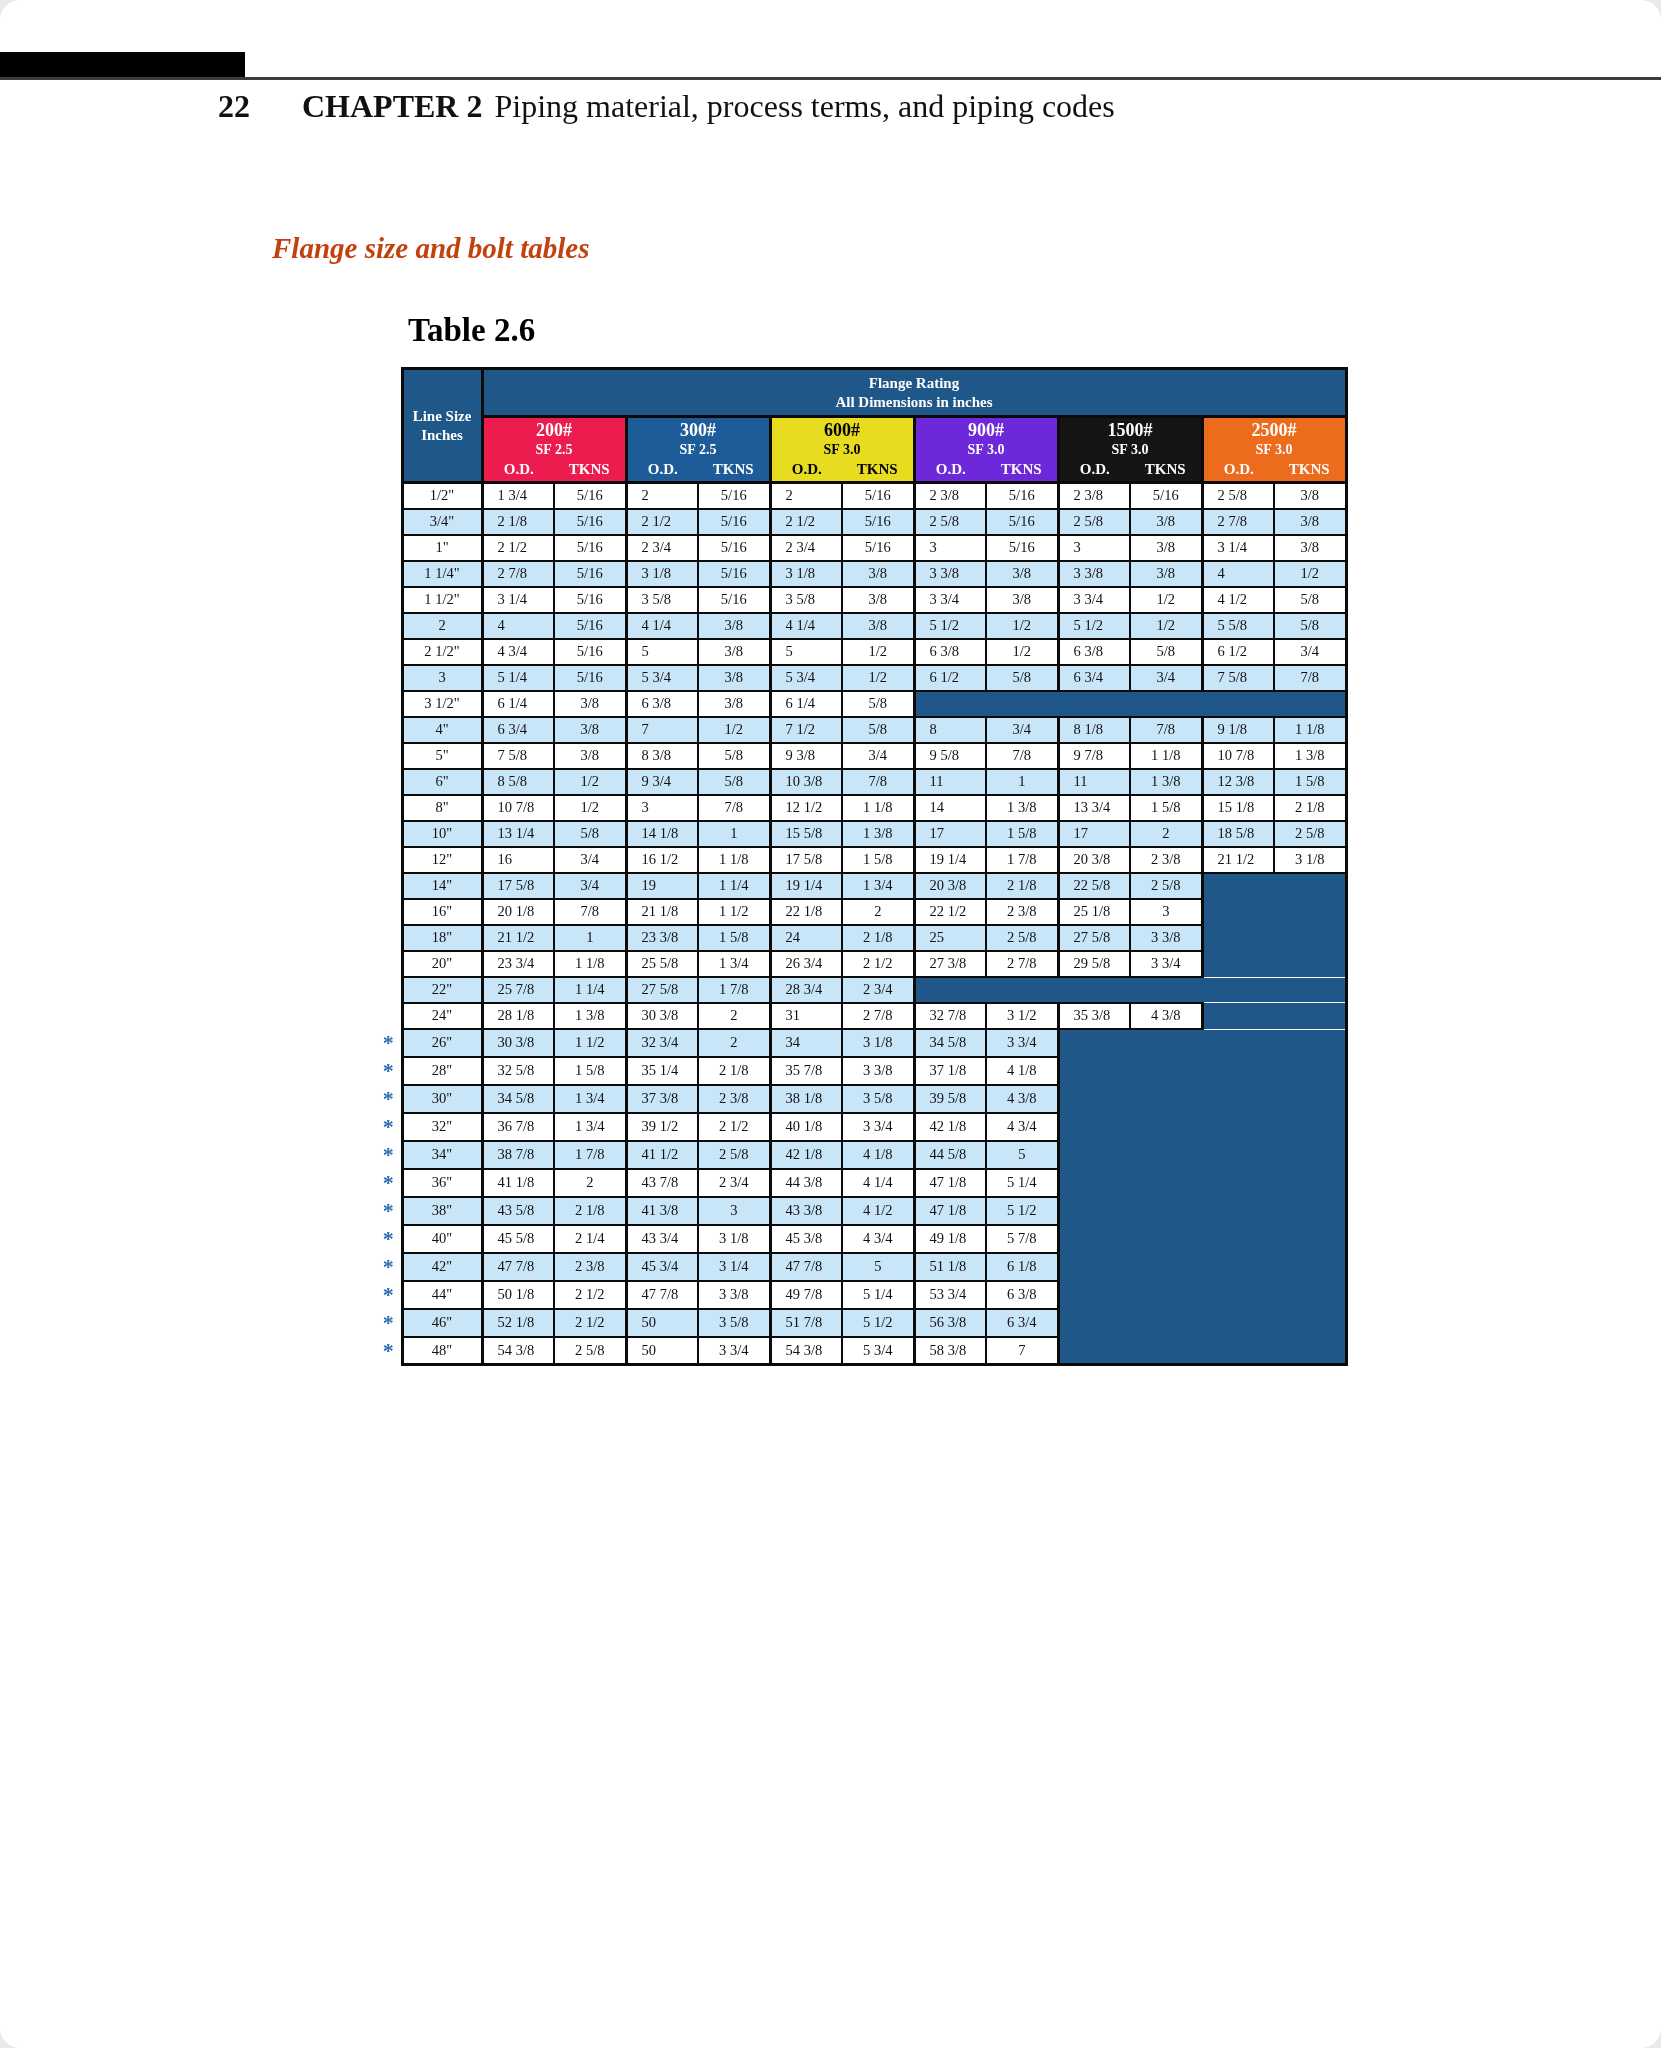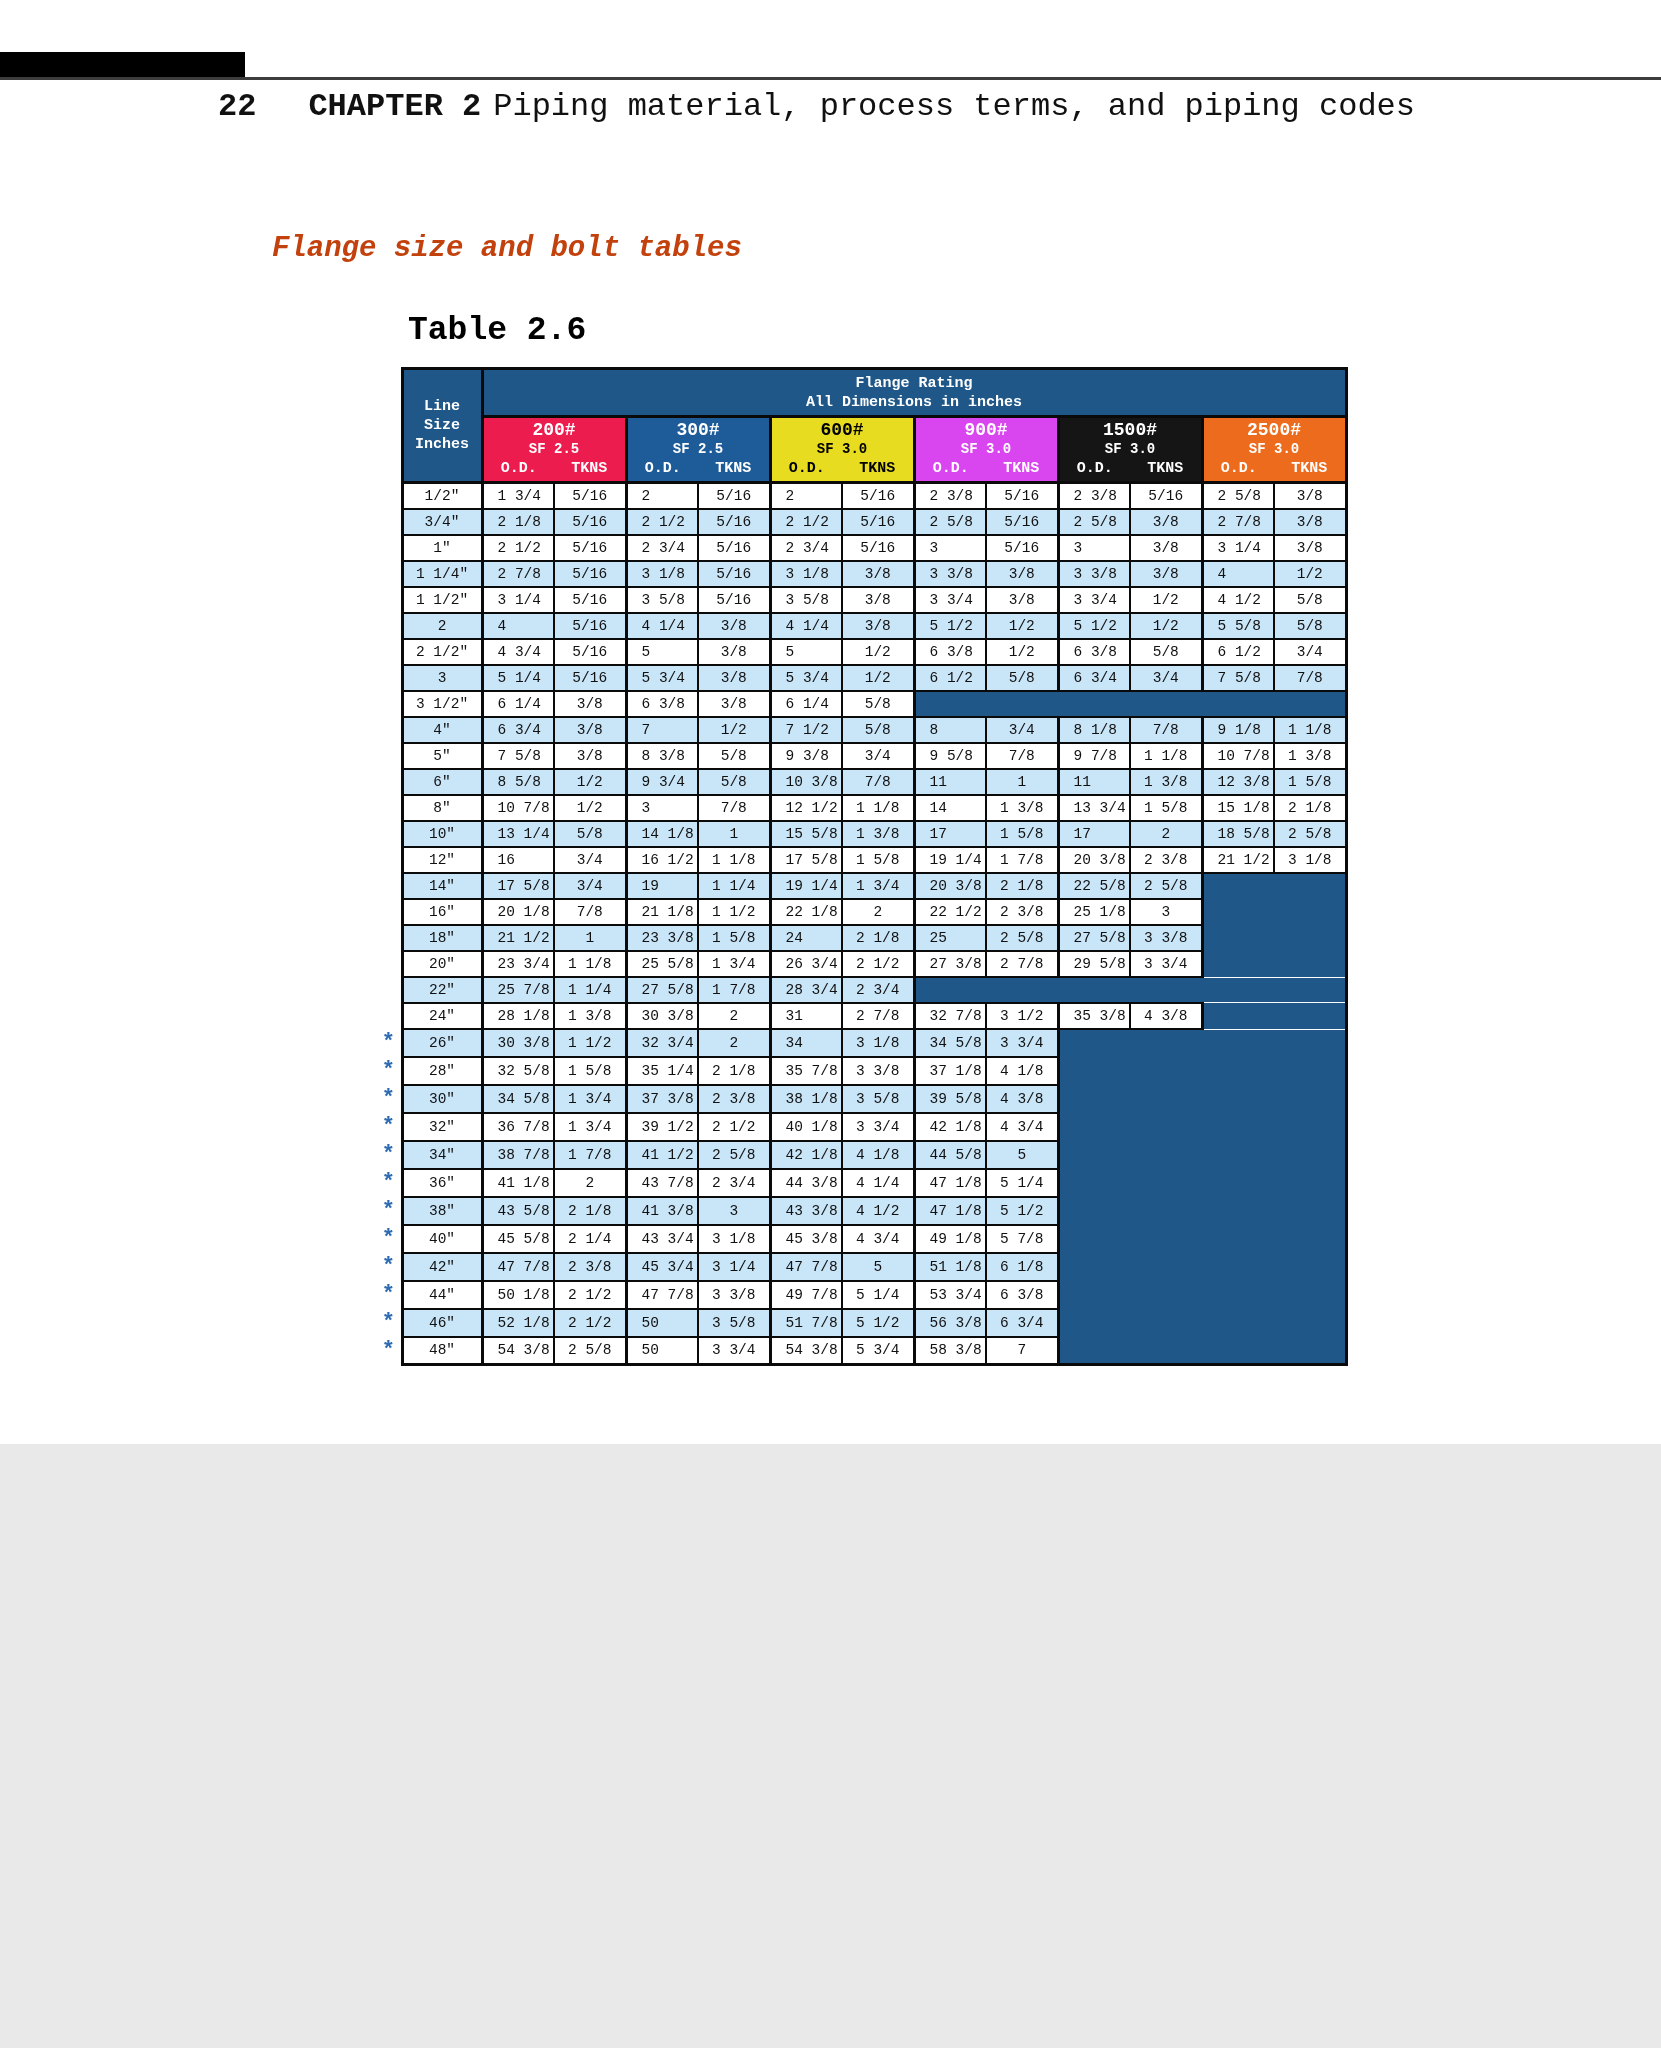--- a/index.html
+++ b/index.html
@@ -1,18 +1,18 @@
 <!DOCTYPE html>
 <html><head>
 <meta charset="utf-8">
 <style>
   html,body { margin:0; padding:0; background:#e9e9e9; }
   .page {
-    position:relative; width:1661px; height:1444px; background:#ffffff;
-    font-family:Liberation Mono, monospace; overflow:hidden;
+    position:relative; width:1661px; height:2048px; background:#ffffff;
+    font-family:Liberation Serif, serif; overflow:hidden;border-radius:20px;
     --deep:#1E5788; --stripe:#C9E5F8; --line:#0a0a0a; --star:#2D6CB3;
   }
   .top-black-bar { position:absolute; left:0; top:52px; width:245px; height:26px; background:#000; }
   .top-rule { position:absolute; left:0; top:77px; width:1661px; height:3px; background:#3d3d3d; }
 
   .running-head { position:absolute; left:218px; top:88px; white-space:nowrap; color:#111; }
   .running-head .pagenum { font-size:32px; font-weight:bold; }
   .running-head .chapter { font-size:32px; font-weight:bold; margin-left:52px; }
   .running-head .chapter-title { font-size:32px; font-weight:normal; margin-left:12px; }
 
@@ -115,21 +115,21 @@
             </div>
           </th>
           <th class="group" colspan="2" style="background: rgb(231, 220, 31); color: rgb(0, 0, 0);">
             <div class="rating">600#</div>
             <div class="sf">SF 3.0</div>
             <div class="sub">
               <span>O.D.</span>
               <span>TKNS</span>
             </div>
           </th>
-          <th class="group" colspan="2" style="background: #d946ef; color: rgb(255, 255, 255);">
+          <th class="group" colspan="2" style="background: #6d28d9; color: rgb(255, 255, 255);">
             <div class="rating">900#</div>
             <div class="sf">SF 3.0</div>
             <div class="sub">
               <span>O.D.</span>
               <span>TKNS</span>
             </div>
           </th>
           <th class="group" colspan="2" style="background: rgb(21, 21, 21); color: rgb(255, 255, 255);">
             <div class="rating">1500#</div>
             <div class="sf">SF 3.0</div>

